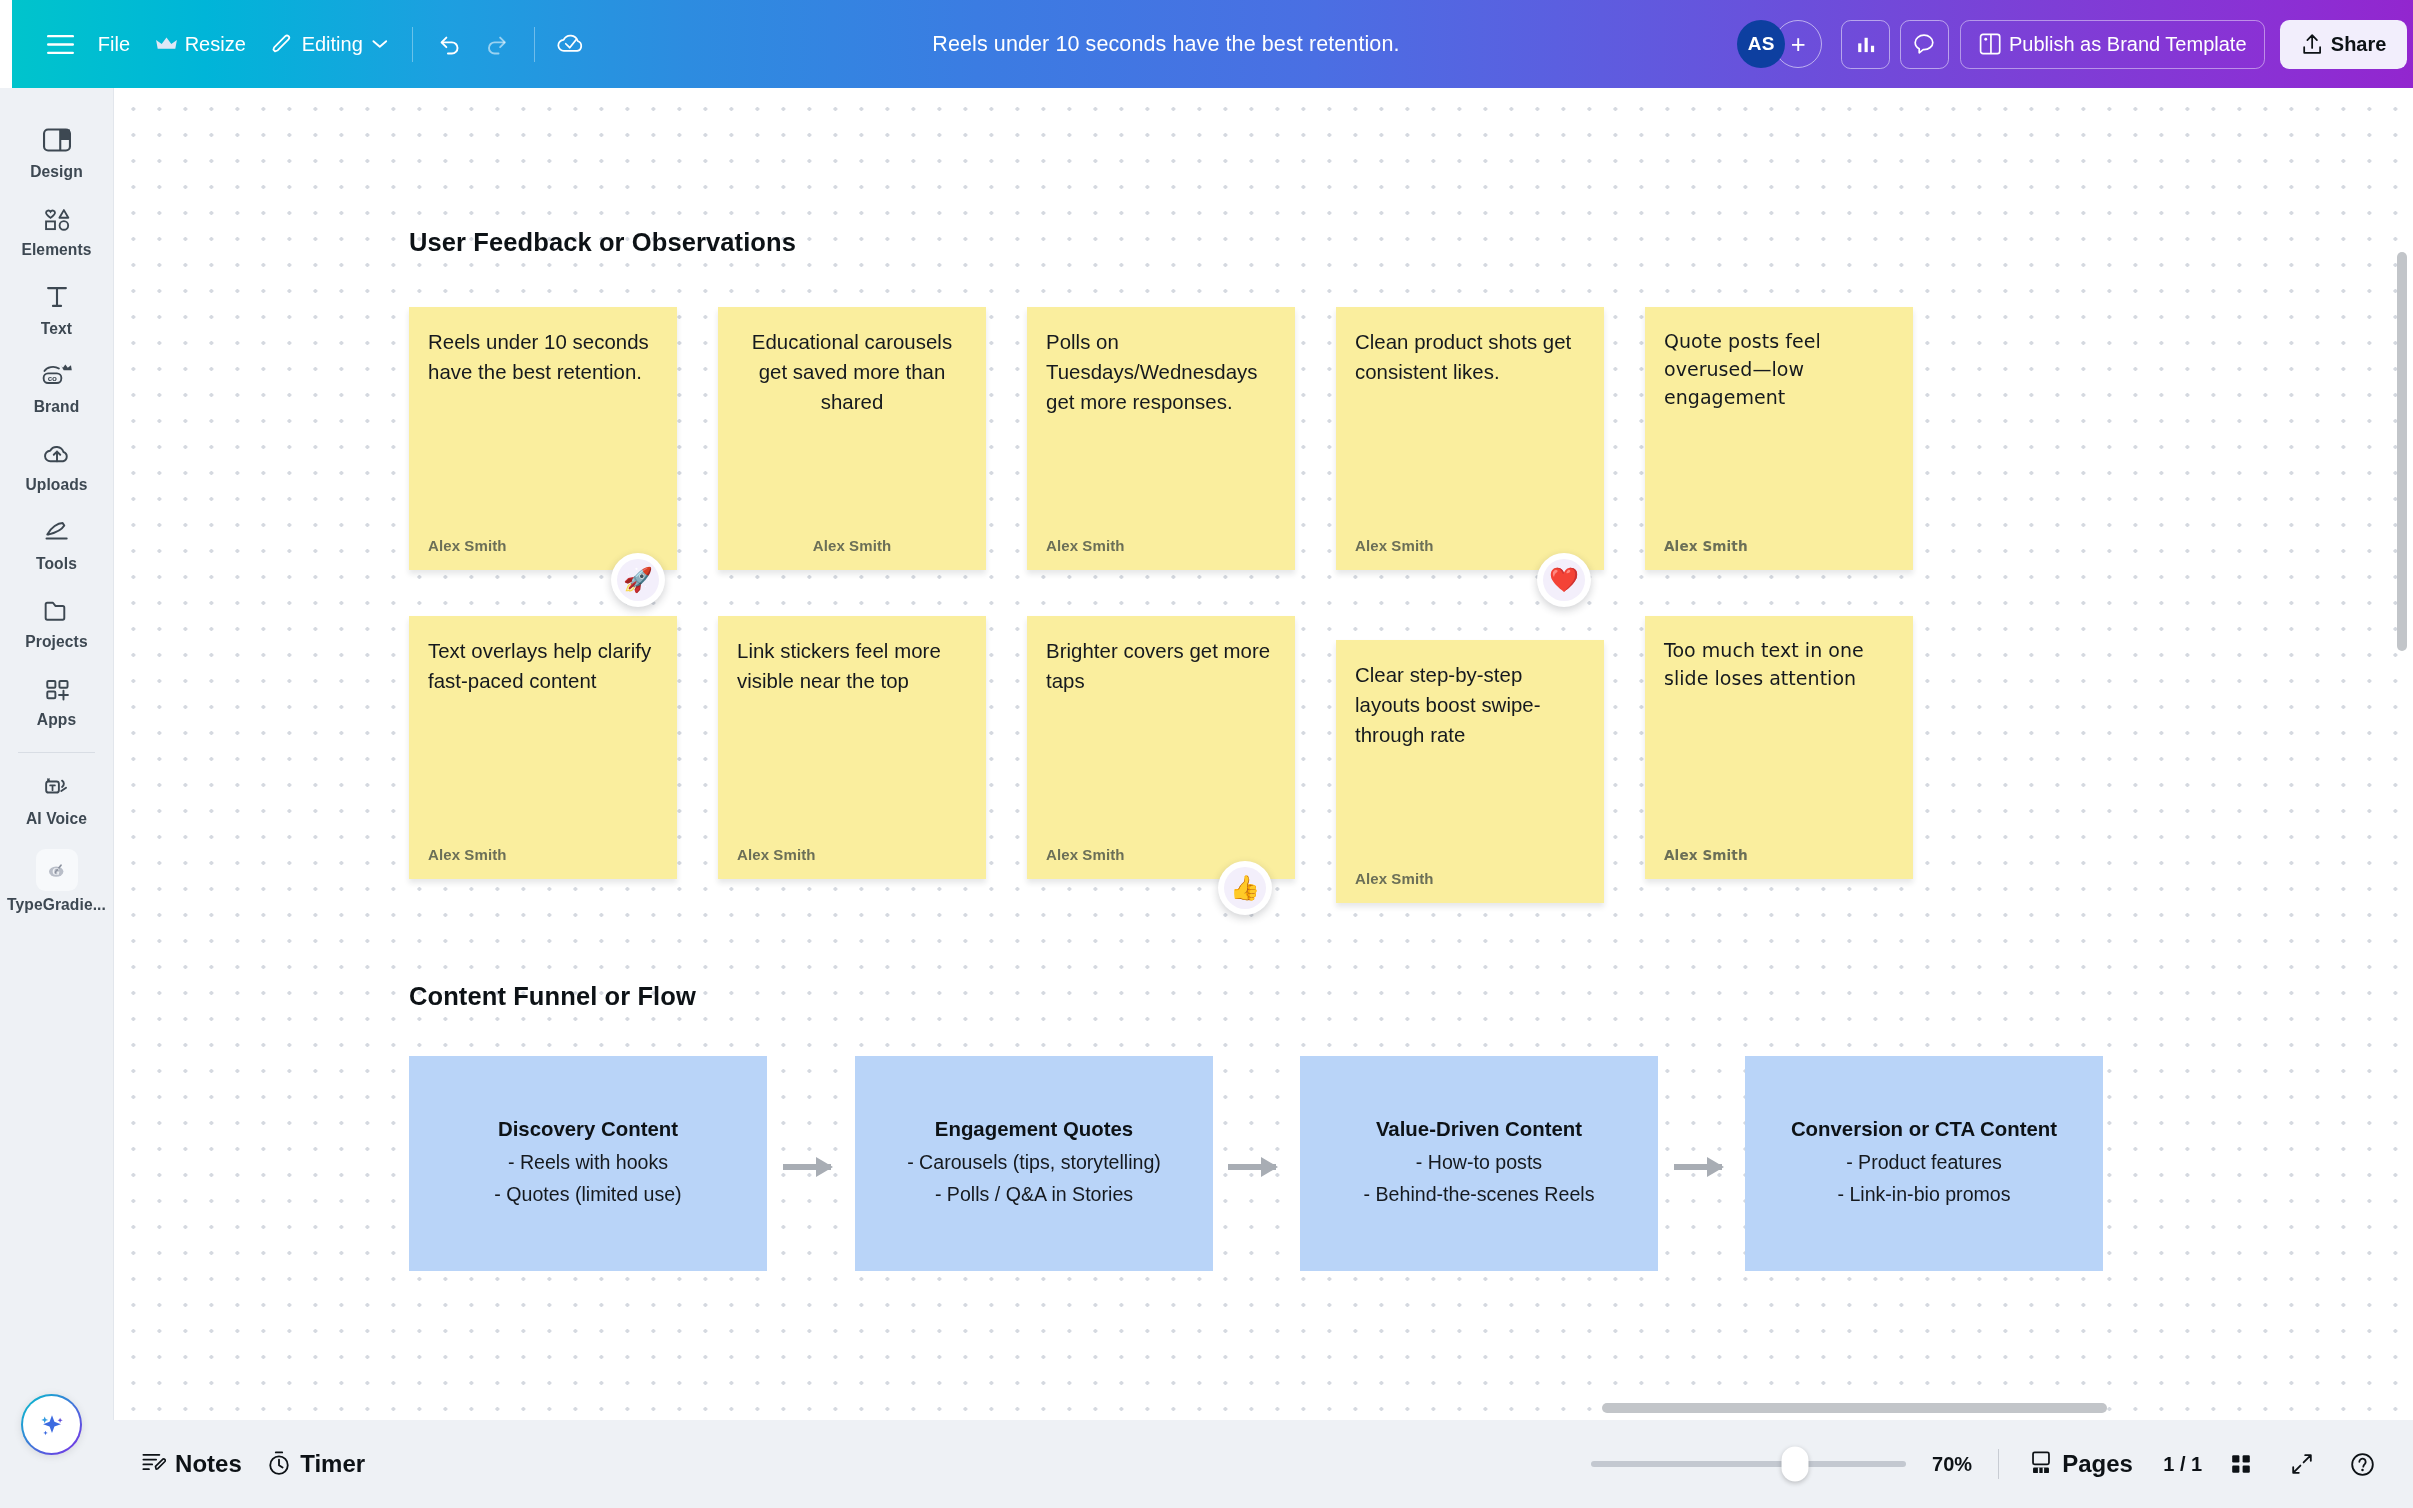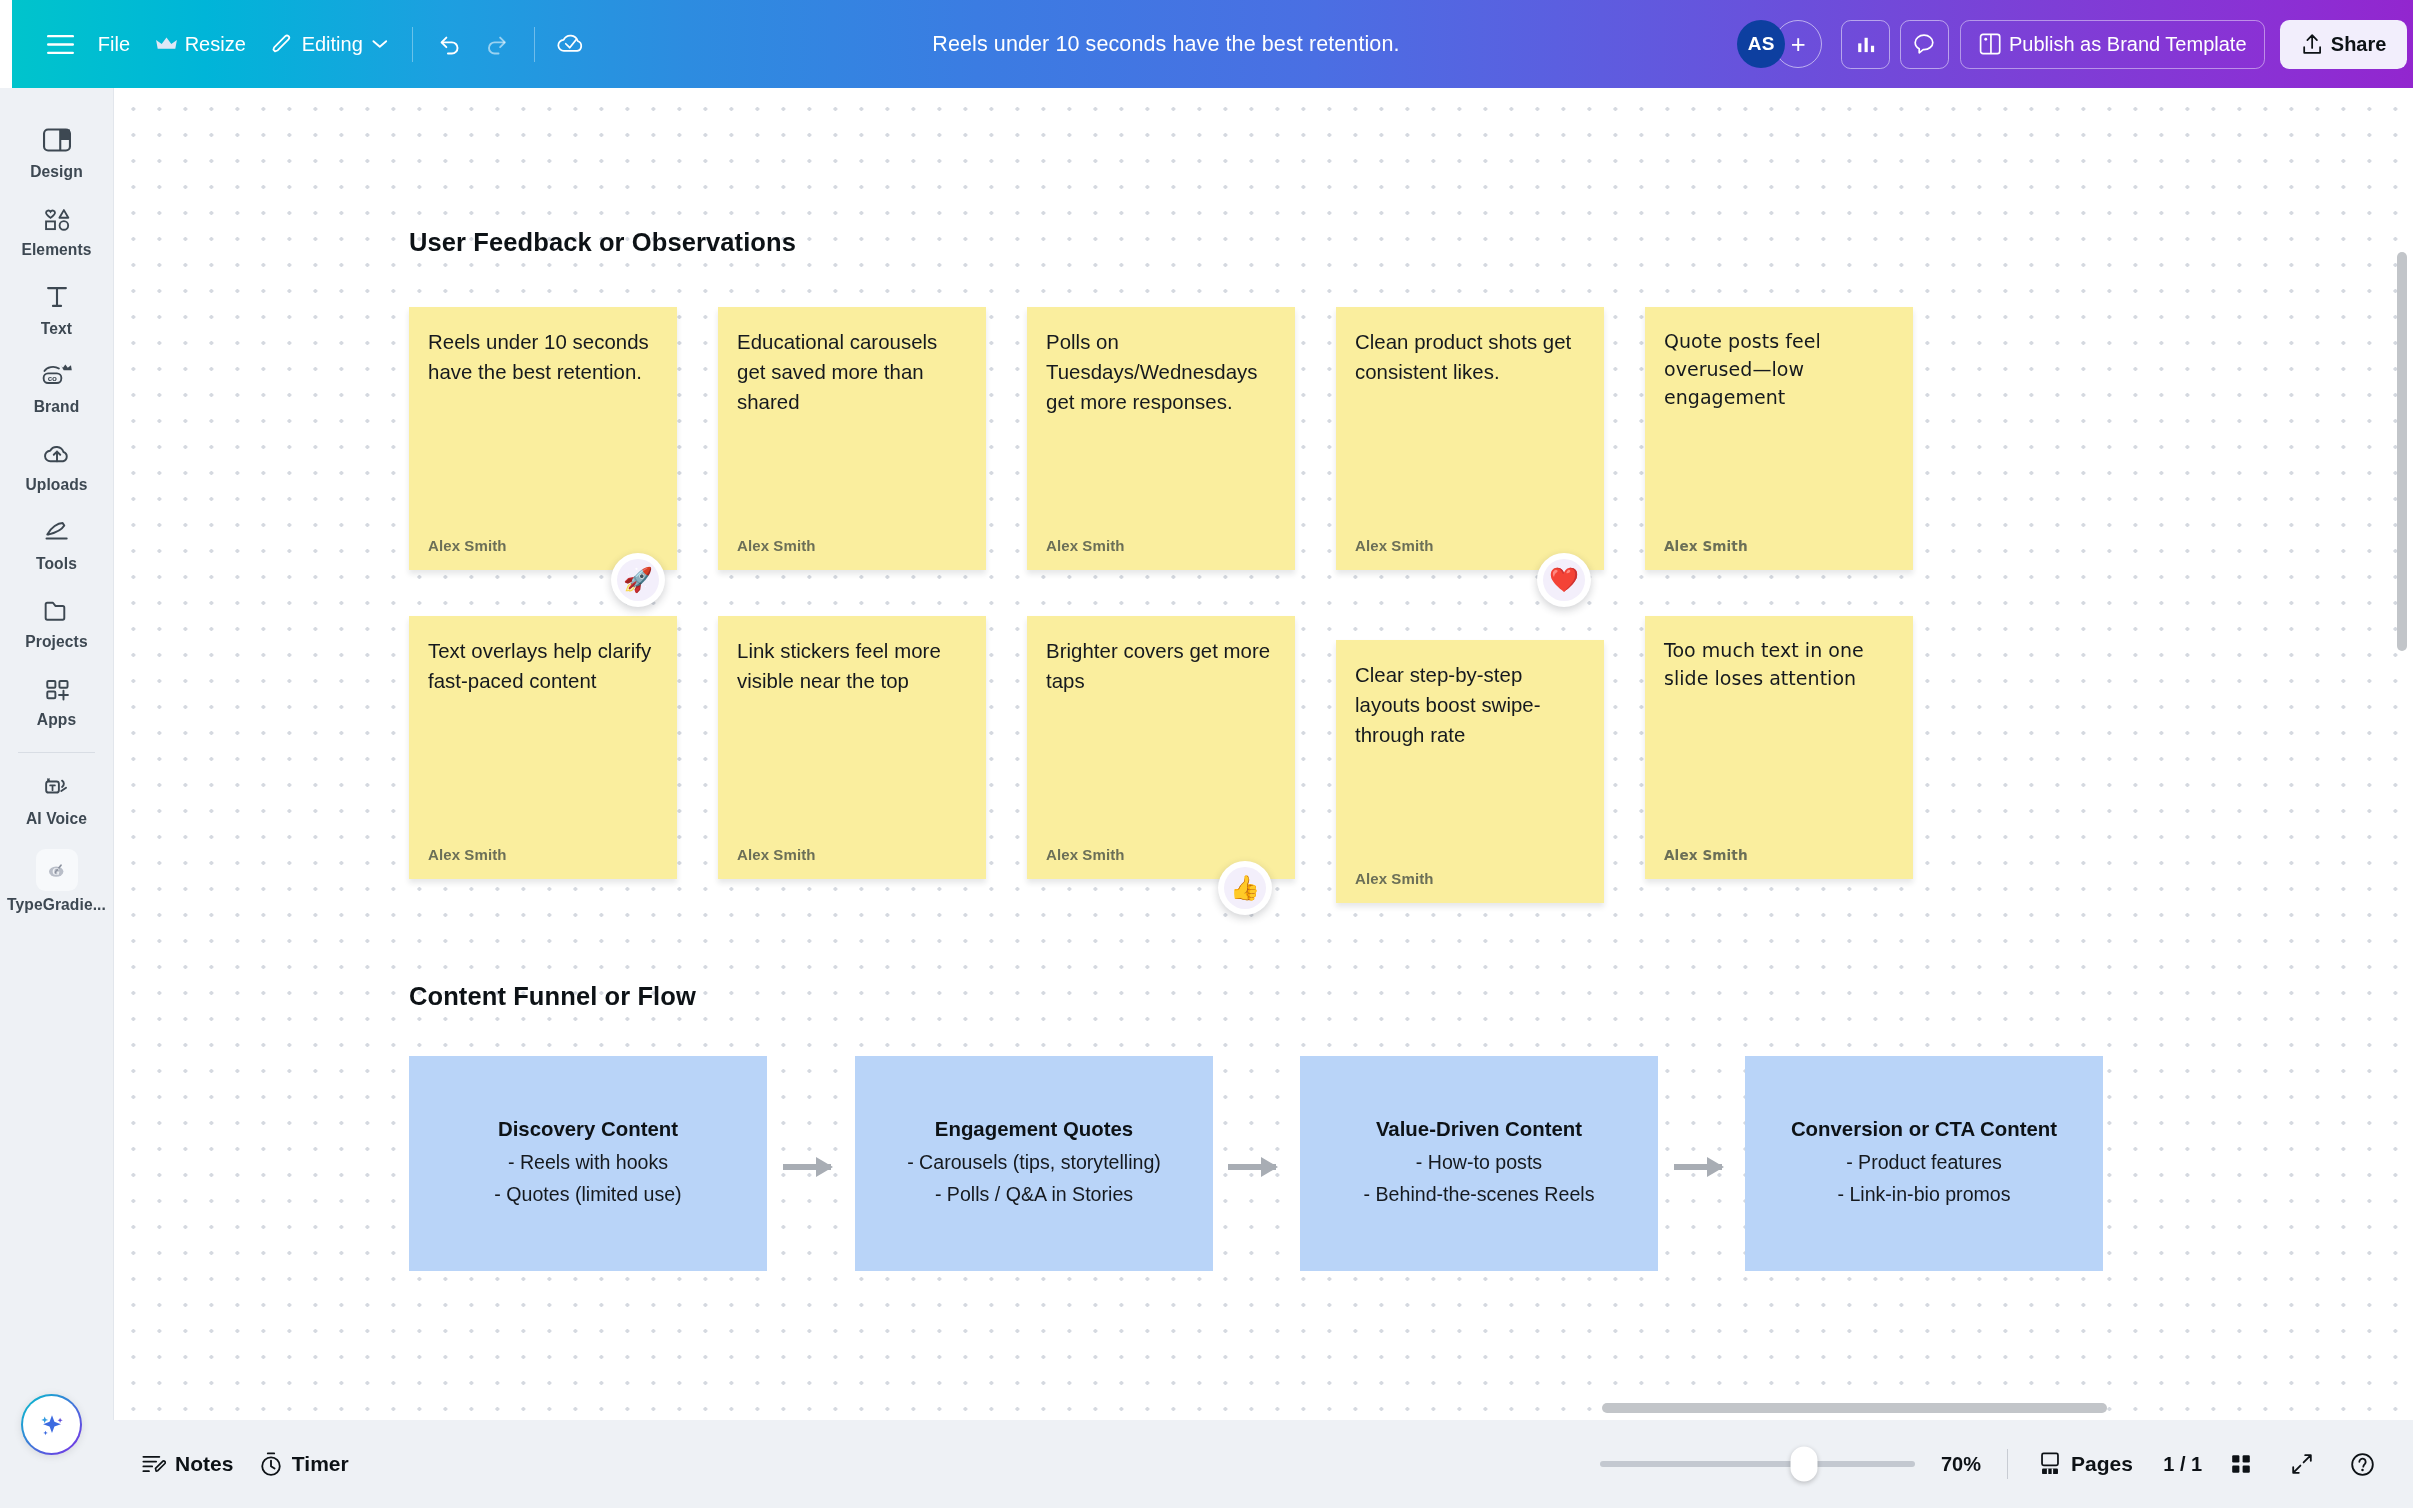--- a/index.html
+++ b/index.html
@@ -316,25 +316,25 @@
     width: 2413px;
     height: 88px;
     background: #eef1f5;
     display: flex;
     align-items: center;
     padding: 0 29px 0 128px;
     z-index: 40;
   }
   .bb-btn {
     display: flex;
-    align-items: center;
+    align-items: flex-start;
     gap: 8.8px;
     padding: 8px 12.8px;
     border-radius: 7.2px;
-    font-size: 21px;
+    font-size: 24px;
     color: #0d1216;
     font-weight: 600;
     cursor: pointer;
     white-space: nowrap;
   }
   .bb-right {
     margin-left: auto;
     display: flex;
     align-items: center;
     gap: 17.6px;
@@ -621,21 +621,21 @@
 </div>
 
 <div class="canvas">
 
   <div class="section-title" style="left:295px; top:140px;">User Feedback or Observations</div>
 
   <div class="note" style="left:295px; top:219px;">
     <div class="txt">Reels under 10 seconds have the best retention.</div>
     <div class="author">Alex Smith</div>
   </div>
-  <div class="note" style="left:604px; top:219px;">
+  <div class="note" style="left:604px; top:219px;text-align:center;">
     <div class="txt">Educational carousels get saved more than shared</div>
     <div class="author">Alex Smith</div>
   </div>
   <div class="note" style="left:913px; top:219px;">
     <div class="txt">Polls on Tuesdays/Wednesdays get more responses.</div>
     <div class="author">Alex Smith</div>
   </div>
   <div class="note" style="left:1222px; top:219px;">
     <div class="txt">Clean product shots get consistent likes.</div>
     <div class="author">Alex Smith</div>

